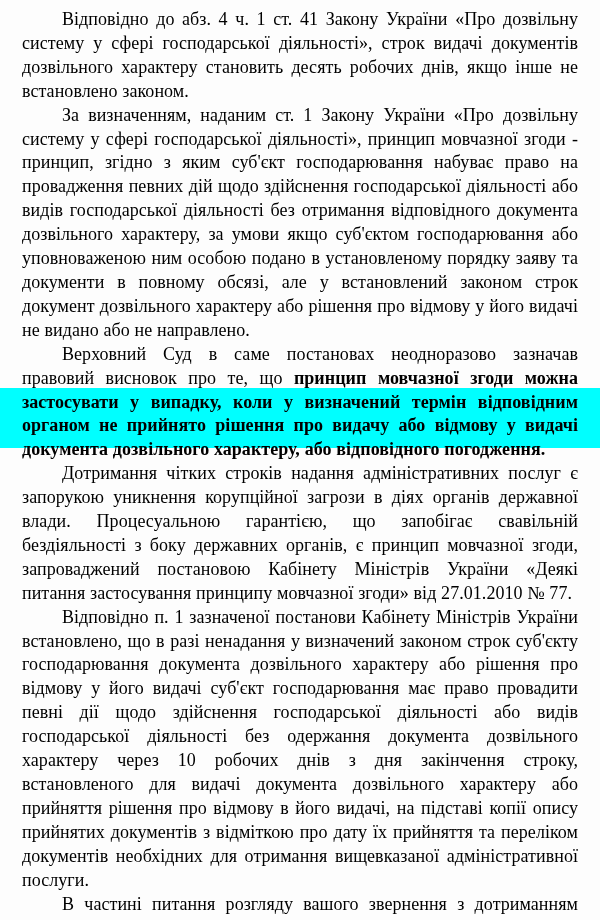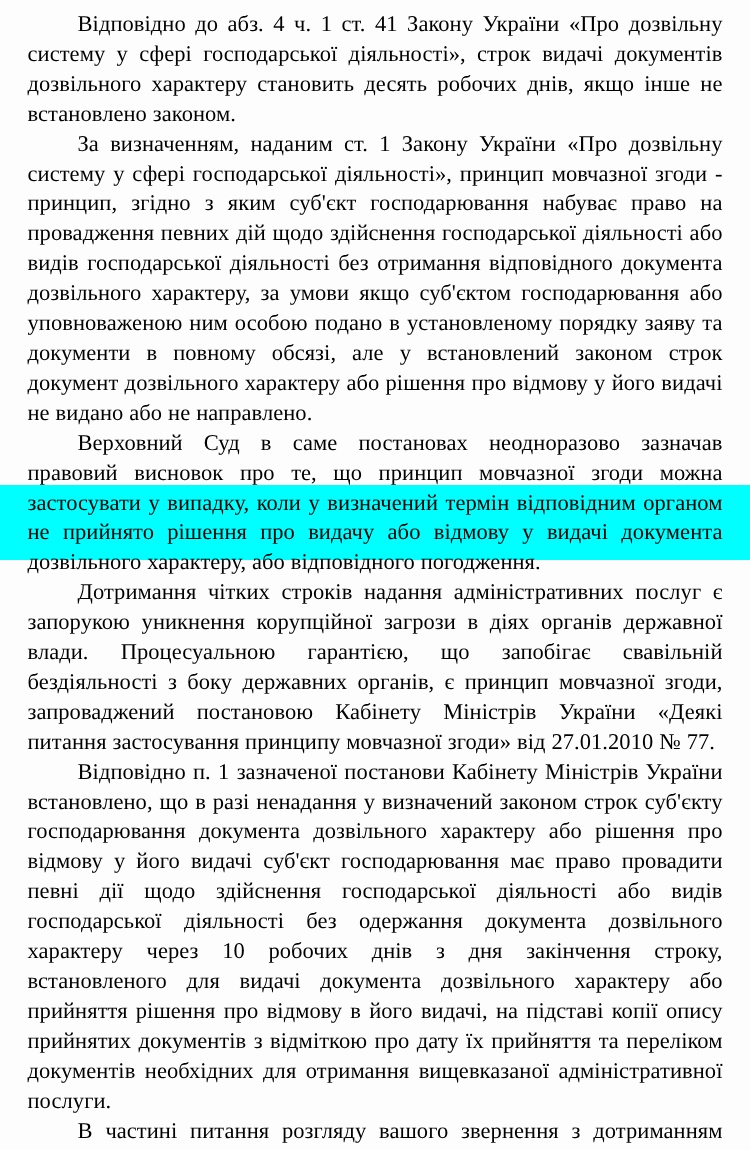--- a/index.html
+++ b/index.html
@@ -31,21 +31,21 @@
     text-align: justify;
     text-justify: inter-word;
     text-indent: 40px;
     font-size: 18px;
     line-height: 23.9px;
     letter-spacing: 0.05px;
     word-spacing: 0.2px;
     -webkit-font-smoothing: none;
   }
   .b {
-    font-weight: normal;
+    font-weight: bold;
   }
   
   .hl-band {
     position: absolute;
     left: 0;
     width: 600px;
     background: #00ffff;
     z-index: 0;
   }
   .doc-body {

